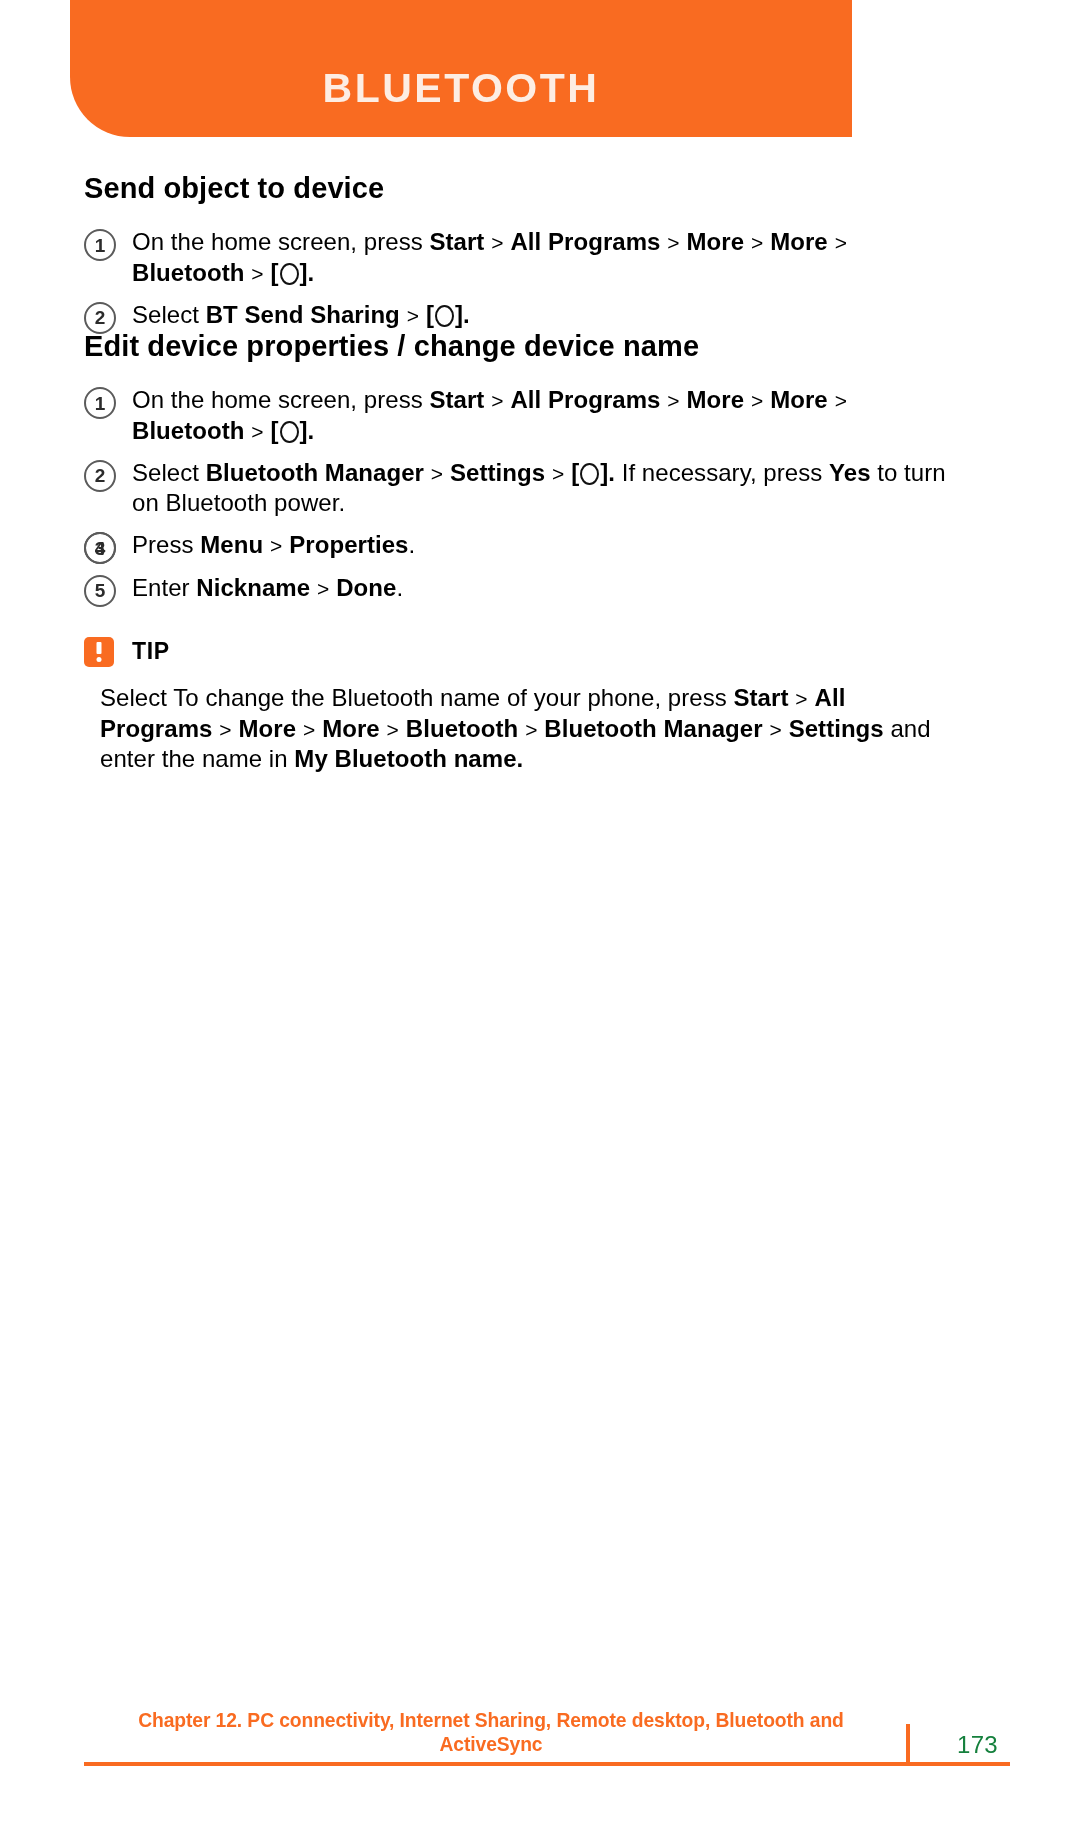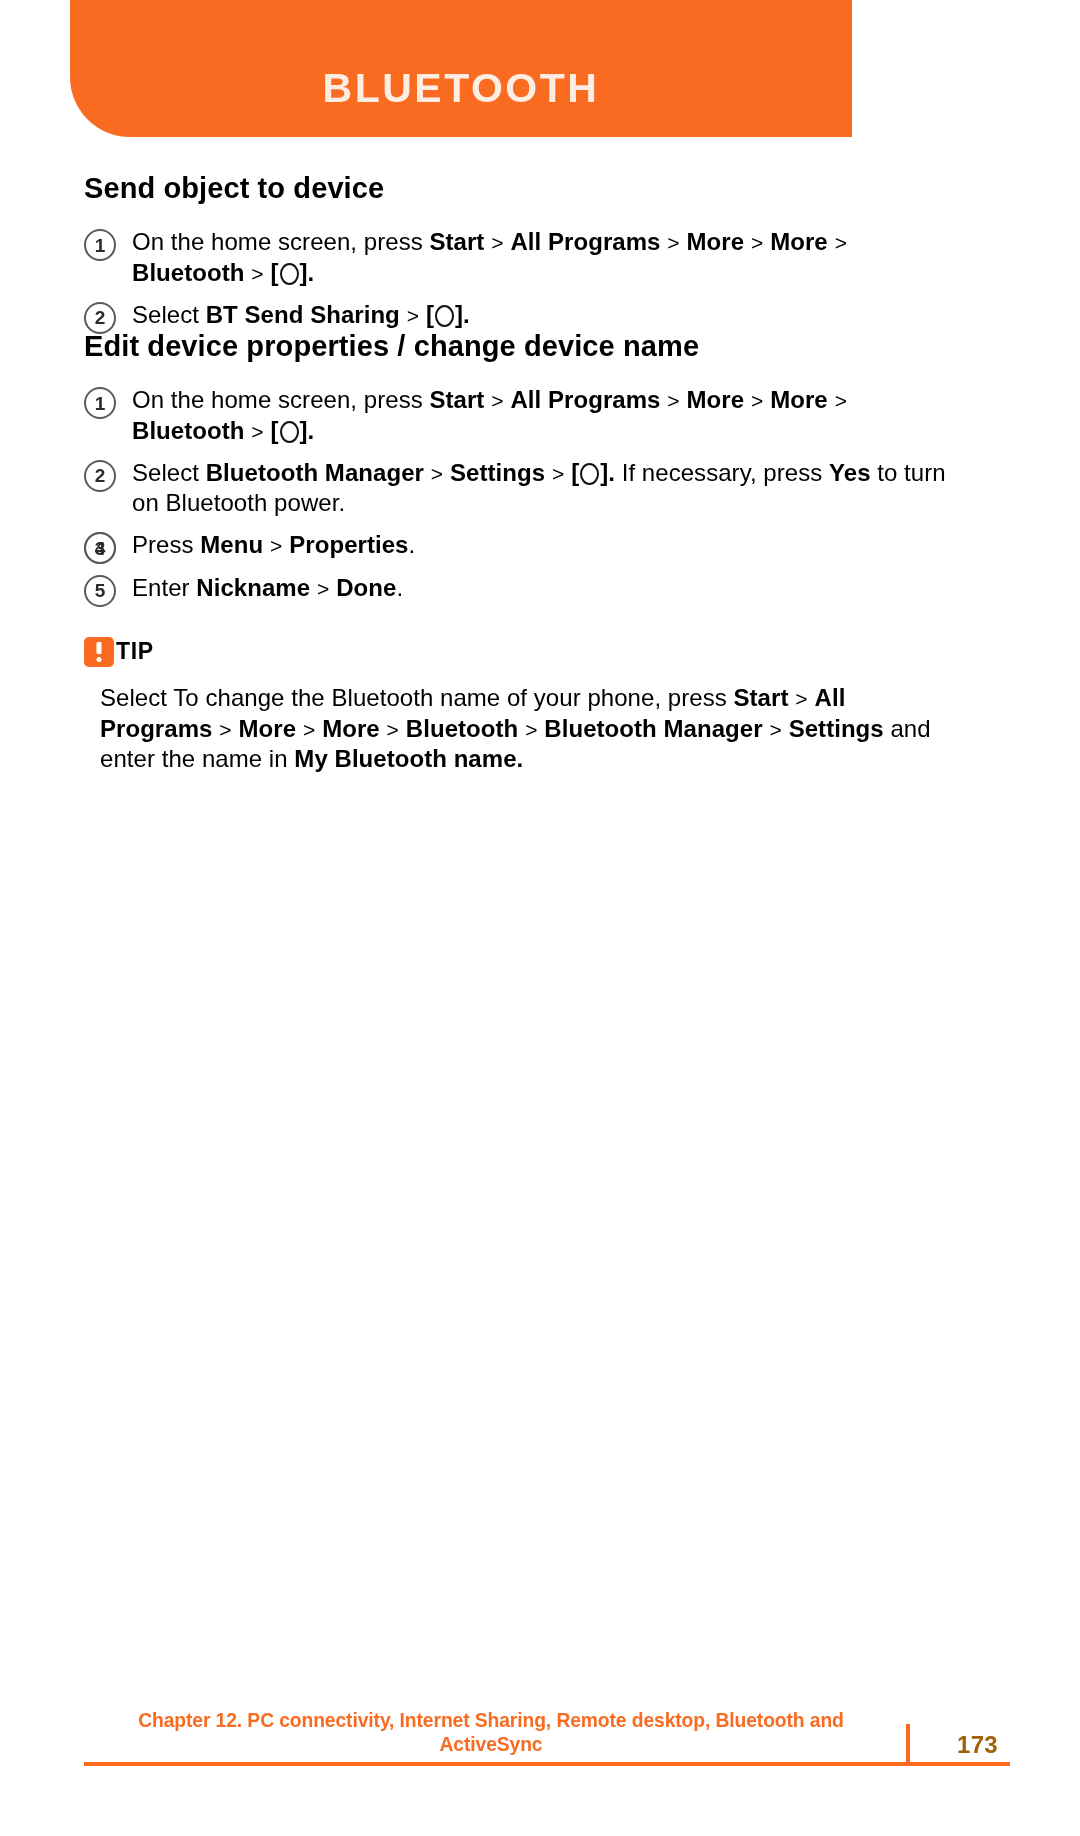--- a/index.html
+++ b/index.html
@@ -117,21 +117,21 @@
     vertical-align: -4px;
     margin: 0 1px;
     box-sizing: border-box;
   }
 
   
   .tip-block { margin-top: 34px; }
   .tip-head {
     display: flex;
     align-items: center;
-    gap: 2px;
+    gap: 18px;
     margin-bottom: 14px;
   }
   .tip-icon {
     width: 30px;
     height: 30px;
     background: #F96B21;
     border-radius: 5px;
     position: relative;
     flex: 0 0 auto;
   }
@@ -205,22 +205,22 @@
     bottom: 12px;
     width: 4px;
     height: 42px;
     background: #F96B21;
   }
   .page-number {
     position: absolute;
     right: 12px;
     bottom: 19px;
     font-size: 24px;
-    color: #a16207;
-    font-weight: bold;
+    color: #15803d;
+    font-weight: normal;
     letter-spacing: 0.3px;
   }
 </style>
 </head>
 <body>
 
 <div class="banner">
   <div class="banner-title">BLUETOOTH</div>
 </div>
 

